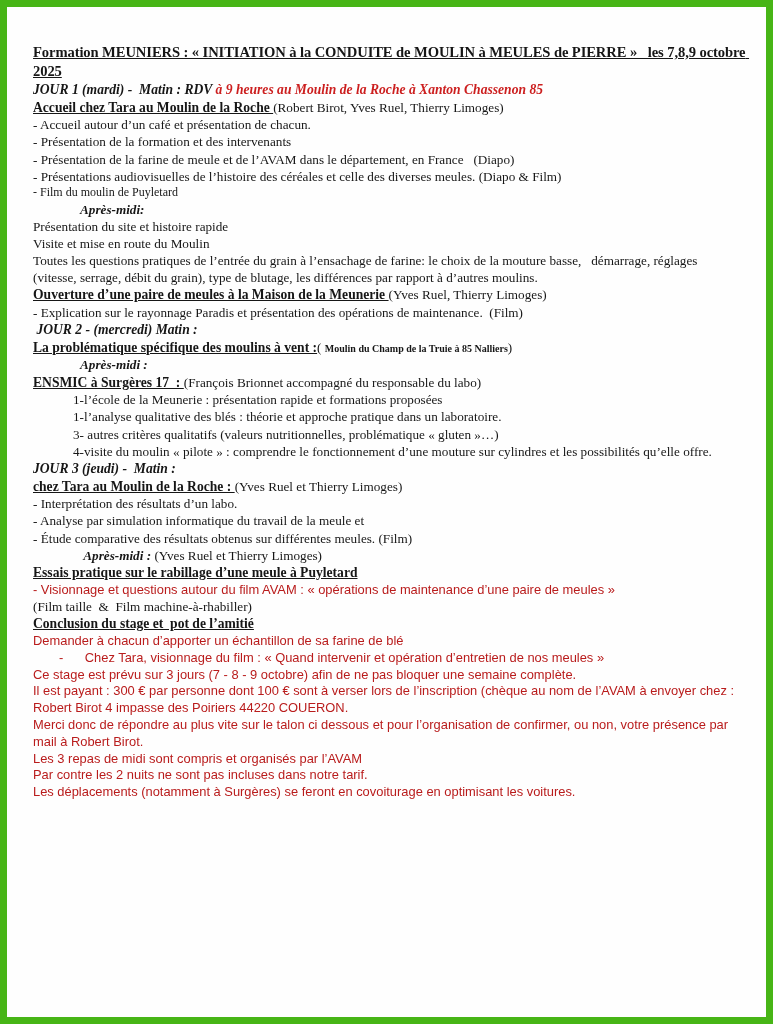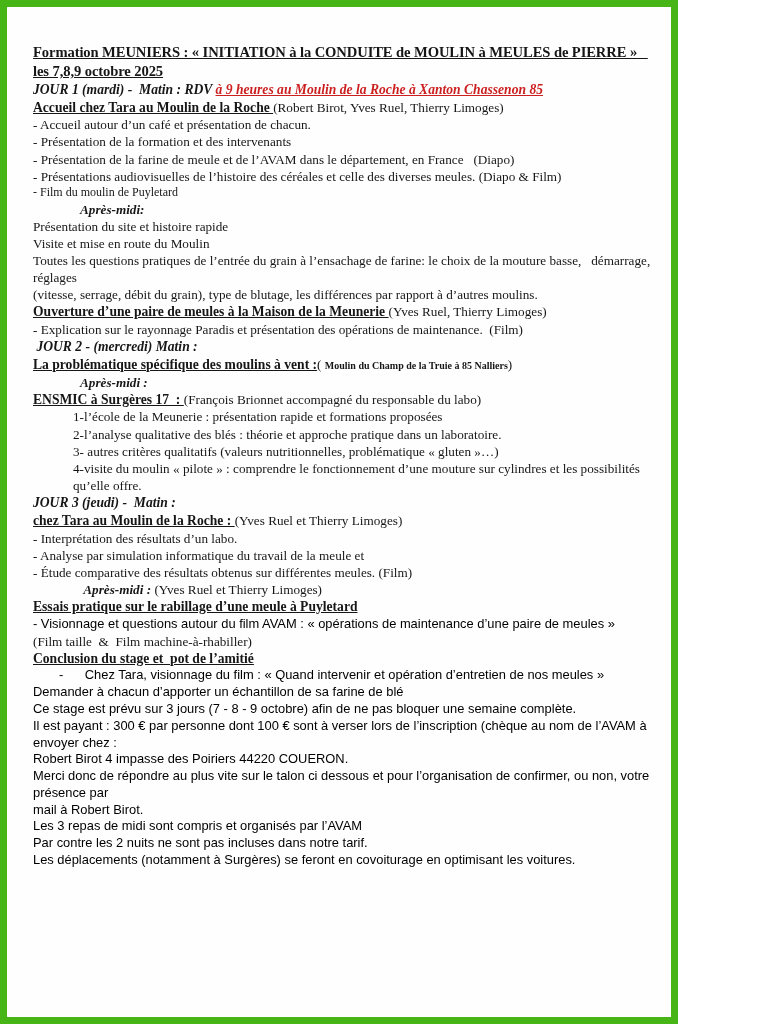--- a/index.html
+++ b/index.html
@@ -1,38 +1,38 @@
 <!DOCTYPE html>
 <html lang="fr" style="--border-green: #47b516; --accent-red: #cc1f1f;"><head>
 <meta charset="utf-8">
 <style>
   html,body{margin:0;padding:0;background:#ffffff;}
   .page{
     position:relative;
-    width:678px;height:1024px;
+    width:773px;height:1024px;
     box-sizing:border-box;
     border:7px solid var(--border-green,#47b516);
     background:#fefefe;
     padding:36px 20px 0 26px;
     font-family:"Liberation Serif",serif;
     font-size:13.2px;
     color:#161616;
     overflow:hidden;
   }
   .page p{margin:0;white-space:pre-wrap;line-height:1.3;}
   .b{font-weight:bold;}
   .i{font-style:italic;}
   .u{text-decoration:underline;}
-  .red{color:var(--accent-red,#cc1f1f);text-decoration:underline;}
+  .red{color:var(--accent-red,#cc1f1f);}
   .title{font-size:14.6px;white-space:nowrap;line-height:1.25;letter-spacing:-0.1px;}
   .jour{font-size:13.6px;}
   .head{font-size:13.6px;}
   .lg{font-size:12px;}
   .big{font-size:10px;}
-  .sans{font-family:"Liberation Sans",sans-serif;font-size:12.9px;line-height:1.5;color:#000000;}
+  .sans{font-family:"Liberation Sans",sans-serif;font-size:12.9px;line-height:1.5;color:#b91c1c;}
   .ind1{padding-left:47px;}
   .ind2{padding-left:40px;font-family:Liberation Serif, serif;}
   .bullet{padding-left:26px;}
   .mt3{margin-top:3px;} .mt4{margin-top:4px;} .mt5{margin-top:5px;} .mt8{margin-top:8px;} .mt10{margin-top:10px;}
   .mt12{margin-top:12px;} .mt14{margin-top:14px;} .mt16{margin-top:16px;} .mt20{margin-top:20px;} .mt22{margin-top:22px;}
   .mt24{margin-top:24px;}
 </style>
 </head>
 <body>
 
@@ -63,41 +63,41 @@
 
   <p class="jour b i mt16"> JOUR 2 - (mercredi) Matin :</p>
 
   <p class="mt5"><span class="b u head">La problématique spécifique des moulins à vent :</span><span>( </span><span class="b big">Moulin du Champ de la Truie à 85 Nalliers</span><span>)</span></p>
 
   <p class="b i ind1 mt5">Après-midi :</p>
 
   <p class="mt4"><span class="b u head">ENSMIC à Surgères 17  : </span><span>(François Brionnet accompagné du responsable du labo)</span></p>
 
   <p class="ind2 mt12">1-l’école de la Meunerie : présentation rapide et formations proposées</p>
-  <p class="ind2">2-l’analyse qualitative des blés : théorie et approche pratique dans un laboratoire.</p>
+  <p class="ind2">1-l’analyse qualitative des blés : théorie et approche pratique dans un laboratoire.</p>
   <p class="ind2">3- autres critères qualitatifs (valeurs nutritionnelles, problématique « gluten »…)</p>
   <p class="ind2">4-visite du moulin « pilote » : comprendre le fonctionnement d’une mouture sur cylindres et les possibilités qu’elle offre.</p>
 
   <p class="jour b i mt12">JOUR 3 (jeudi) -  Matin :</p>
 
   <p class="mt5"><span class="b u head">chez Tara au Moulin de la Roche : </span><span>(Yves Ruel et Thierry Limoges)</span></p>
 
   <p class="mt5">- Interprétation des résultats d’un labo.</p>
   <p>- Analyse par simulation informatique du travail de la meule et</p>
   <p>- Étude comparative des résultats obtenus sur différentes meules. (Film)</p>
 
   <p class="ind1 mt12"><span class="b i"> Après-midi : </span><span>(Yves Ruel et Thierry Limoges)</span></p>
 
   <p class="b u head mt20">Essais pratique sur le rabillage d’une meule à Puyletard</p>
   <p class="sans">- Visionnage et questions autour du film AVAM : « opérations de maintenance d’une paire de meules »</p>
   <p class="mt3">(Film taille  &amp;  Film machine-à-rhabiller)</p>
 
   <p class="b u head mt22">Conclusion du stage et  pot de l’amitié</p>
+  <p class="sans">Demander à chacun d’apporter un échantillon de sa farine de blé</p>
   <p class="sans bullet">-      Chez Tara, visionnage du film : « Quand intervenir et opération d’entretien de nos meules »</p>
-  <p class="sans">Demander à chacun d’apporter un échantillon de sa farine de blé</p>
   <p class="sans">Ce stage est prévu sur 3 jours (7 - 8 - 9 octobre) afin de ne pas bloquer une semaine complète.</p>
 
   <p class="sans mt16">Il est payant : 300 € par personne dont 100 € sont à verser lors de l’inscription (chèque au nom de l’AVAM à envoyer chez :
 Robert Birot 4 impasse des Poiriers 44220 COUERON.</p>
   <p class="sans">Merci donc de répondre au plus vite sur le talon ci dessous et pour l’organisation de confirmer, ou non, votre présence par
 mail à Robert Birot.</p>
   <p class="sans">Les 3 repas de midi sont compris et organisés par l’AVAM</p>
   <p class="sans">Par contre les 2 nuits ne sont pas incluses dans notre tarif.</p>
   <p class="sans">Les déplacements (notamment à Surgères) se feront en covoiturage en optimisant les voitures.</p>
 

